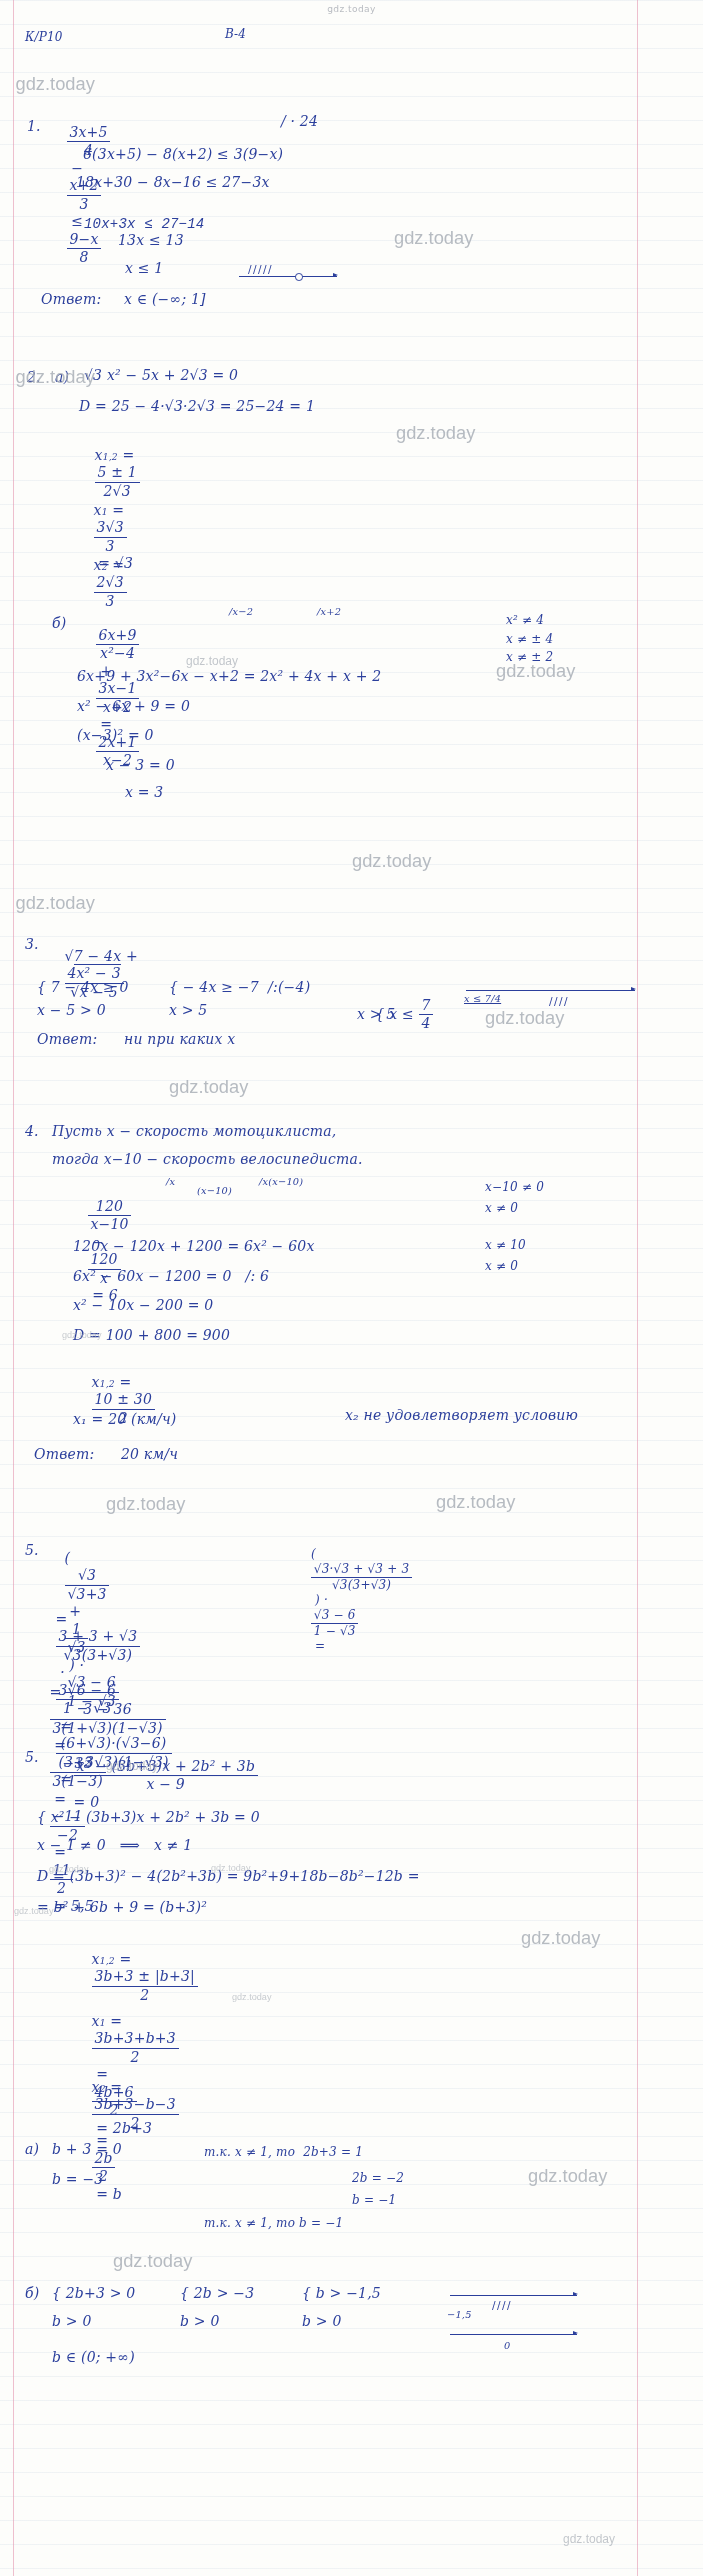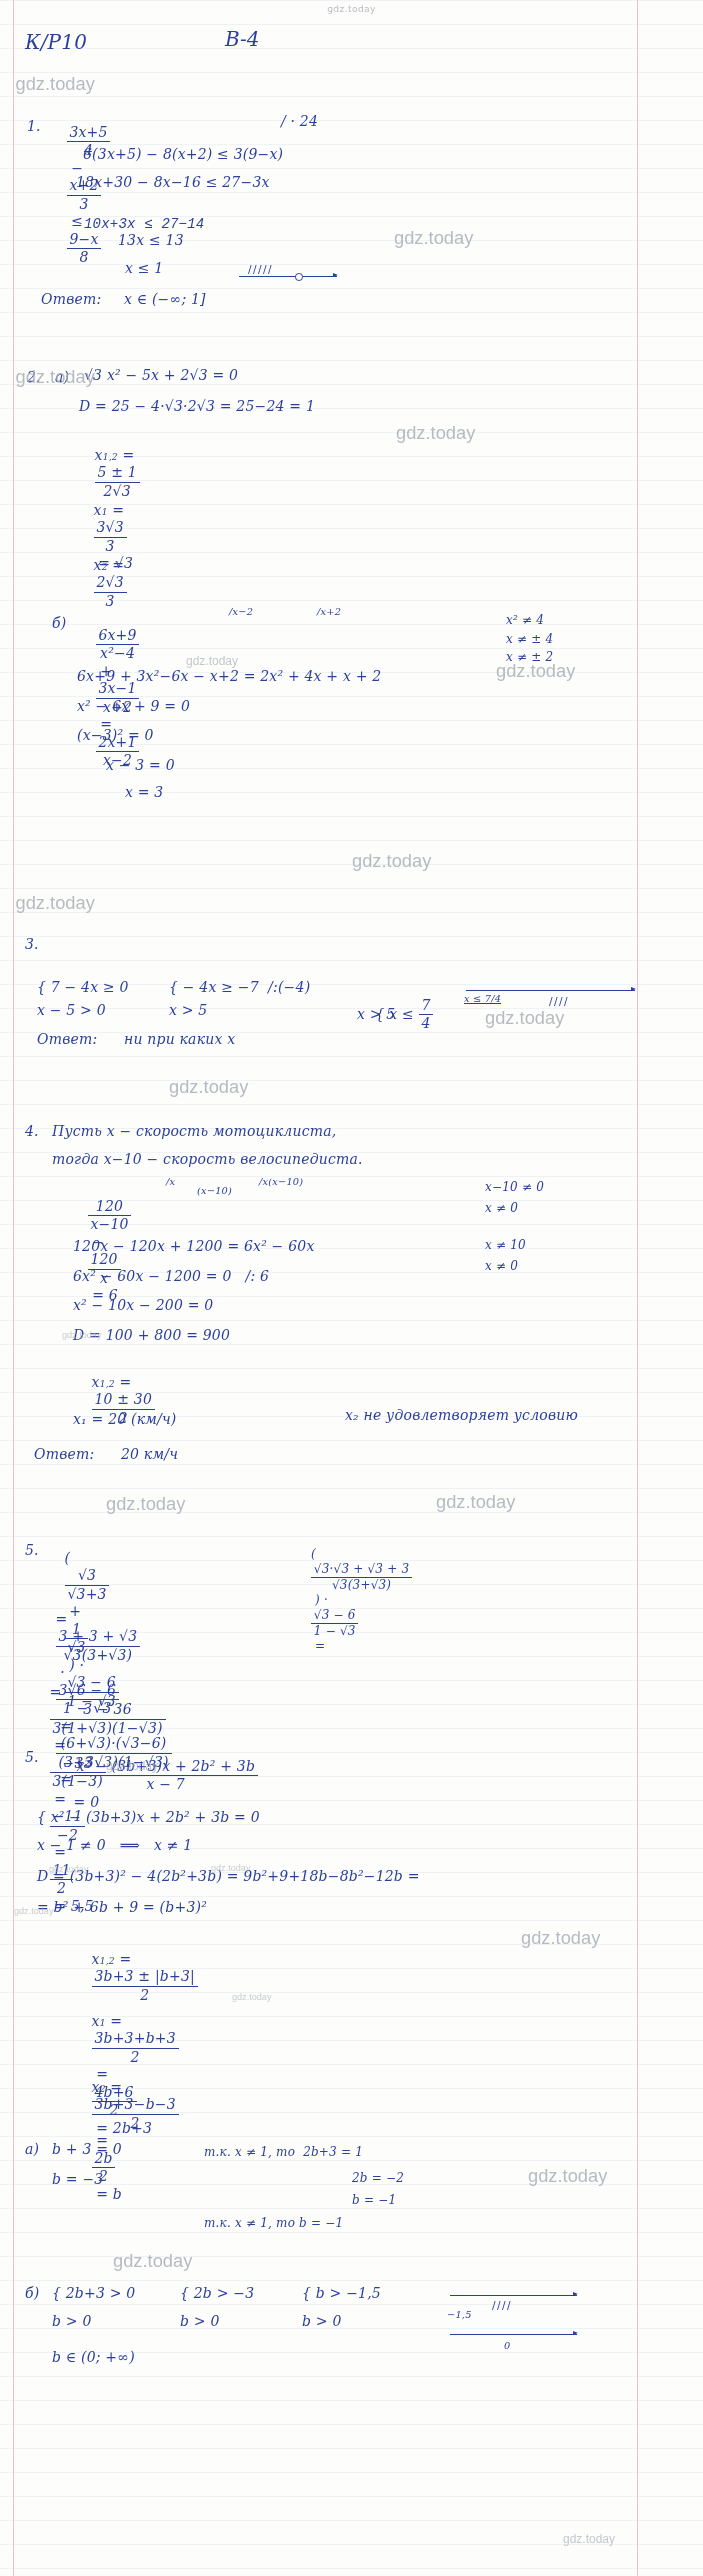--- a/index.html
+++ b/index.html
@@ -57,21 +57,21 @@
     color: #2b3f9c;
     font-family: "DejaVu Serif", serif;
     font-style: italic;
     font-size: 14px;
     line-height: 1.25;
     white-space: pre;
     letter-spacing: 0.2px;
   }
   .ink.small { font-size: 12px; }
   .ink.tiny { font-size: 9.8px; }
-  .ink.big { font-size: 20px; }
+  .ink.big { font-size: 12px; }
 
   
   .wm {
     position: absolute;
     color: #aab0b8;
     font-family: "Liberation Sans", sans-serif;
     font-size: 18.3px;
     opacity: 0.85;
     white-space: pre;
   }
@@ -192,20 +192,24 @@
   <div class="ink small" style="left:506px; top:632px;">x ≠ ± 4</div>
   <div class="ink small" style="left:506px; top:650px;">x ≠ ± 2</div>
 
   <div class="ink" style="left:77px; top:668px;">6x+9 + 3x²−6x − x+2 = 2x² + 4x + x + 2</div>
   <div class="ink" style="left:77px; top:698px;">x² − 6x + 9 = 0</div>
   <div class="ink" style="left:77px; top:727px;">(x−3)² = 0</div>
   <div class="ink" style="left:106px; top:757px;">x − 3 = 0</div>
   <div class="ink" style="left:125px; top:784px;">x = 3</div>
 
   <div class="ink" style="left:25px; top:936px;">3.</div>
+  <div class="ink" style="left:46px; top:930px;">
+    <span>√<span class="under">7 − 4x</span> + </span>
+    <span class="frac"><span class="num">4x² − 3</span><span class="den">√x − 5</span></span>
+  </div>
 
   <div class="ink" style="left:37px; top:979px;">{ 7 − 4x ≥ 0</div>
   <div class="ink" style="left:37px; top:1002px;">x − 5 &gt; 0</div>
   <div class="ink" style="left:169px; top:979px;">{ − 4x ≥ −7  /:(−4)</div>
   <div class="ink" style="left:169px; top:1002px;">x &gt; 5</div>
   <div class="ink" style="left:357px; top:979px;">
     <span>{ x ≤ </span><span class="frac"><span class="num">7</span><span class="den">4</span></span>
   </div>
   <div class="ink" style="left:357px; top:1006px;">x &gt; 5</div>
 
@@ -283,21 +287,21 @@
     <span class="frac"><span class="num">−33</span><span class="den">3(1−3)</span></span>
     <span> = </span>
     <span class="frac"><span class="num">−11</span><span class="den">−2</span></span>
     <span> = </span>
     <span class="frac"><span class="num">11</span><span class="den">2</span></span>
     <span> = 5,5</span>
   </div>
 
   <div class="ink" style="left:25px; top:1749px;">5.</div>
   <div class="ink" style="left:55px; top:1740px;">
-    <span class="frac"><span class="num">x² − (3b+3)x + 2b² + 3b</span><span class="den">x − 7</span></span>
+    <span class="frac"><span class="num">x² − (3b+3)x + 2b² + 3b</span><span class="den">x − 9</span></span>
     <span>= 0</span>
   </div>
 
   <div class="ink" style="left:37px; top:1809px;">{ x² − (3b+3)x + 2b² + 3b = 0</div>
   <div class="ink" style="left:37px; top:1837px;">x − 1 ≠ 0   ⟹   x ≠ 1</div>
   <div class="ink" style="left:37px; top:1868px;">D = (3b+3)² − 4(2b²+3b) = 9b²+9+18b−8b²−12b =</div>
   <div class="ink" style="left:37px; top:1899px;">= b² + 6b + 9 = (b+3)²</div>
 
   <div class="ink" style="left:73px; top:1933px;">
     <span>x</span><span style="font-size:9.1px;">1,2</span><span> = </span>

